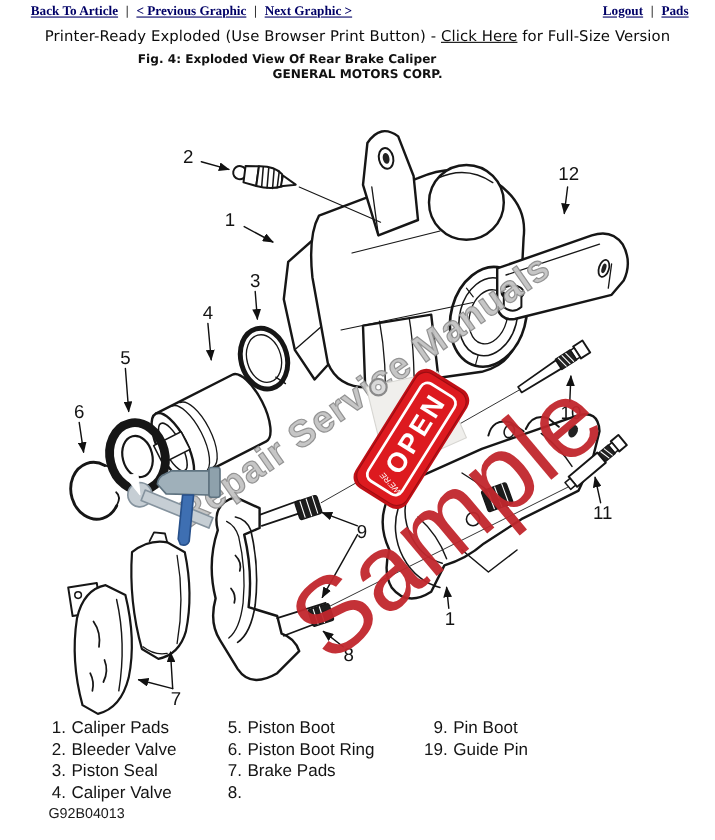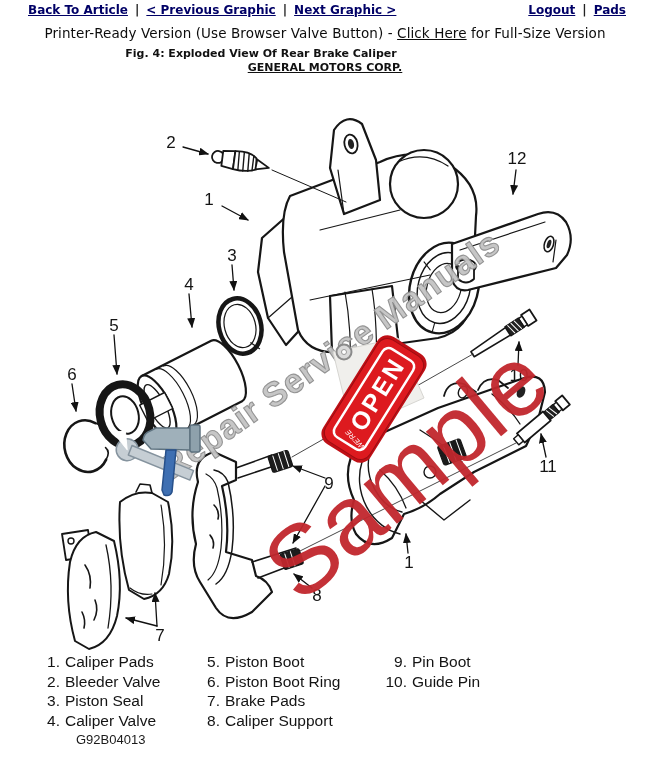--- a/index.html
+++ b/index.html
@@ -2,65 +2,65 @@
 <html><head>
 <meta charset="utf-8">
 <style>
   html,body{margin:0;padding:0;}
   body{
     width:650px;height:764px;background:#ffffff;position:relative;
     font-family:"DejaVu Sans",sans-serif;overflow:hidden;color:#111;
   }
   
   .hdr-row1{position:absolute;top:3px;left:28px;right:24px;display:flex;
-    justify-content:space-between;font-size:12px;font-weight:bold;}
+    justify-content:space-between;font-size:12px;font-weight:bold;font-family:Liberation Serif, serif;}
   .navgroup{display:flex;gap:7px;align-items:baseline;}
   .navlink{color:#000066;text-decoration:underline;cursor:pointer;white-space:nowrap;}
   .sep{color:#222;font-weight:bold;}
   .hdr-row2{position:absolute;top:25px;left:0;width:650px;text-align:center;
     font-size:13.5px;color:#0c0c0c;letter-spacing:0.1px;}
   .clickhere{text-decoration:underline;cursor:pointer;color:#0c0c0c;text-align:right;}
   .hdr-row3{position:absolute;top:47px;left:0;width:522px;text-align:center;
     font-size:11px;font-weight:bold;}
   .hdr-row4{position:absolute;top:61px;left:0;width:650px;text-align:center;
-    font-size:11px;font-weight:bold;text-decoration:underline;}
+    font-size:11px;font-weight:bold;}
   
   svg.diagram{position:absolute;top:0;left:0;}
   svg text{font-family:"Liberation Sans",sans-serif;}
   .callout{font-size:17px;fill:#141414;}
   
   .parts-col{position:absolute;top:652px;font-family:"Liberation Sans",sans-serif;
     font-size:15.5px;color:#141414;line-height:19.5px;}
   .pcol1{left:45px;} .pcol2{left:205px;} .pcol3{left:383px;}
   .pl-item{display:flex;}
   .pl-num{text-align:right;margin-right:5px;white-space:pre;}
   .pcol1 .pl-num,.pcol2 .pl-num{width:15px;}
   .pcol3 .pl-num{width:24px;}
   .fig-id{position:absolute;left:44px;top:732px;font-size:13px;
-    font-family:"Liberation Sans",sans-serif;color:#1a1a1a;margin-left:32px;}
+    font-family:"Liberation Sans",sans-serif;color:#1a1a1a;}
 </style>
 </head>
 <body>
 
 <div class="hdr-row1">
   <span class="navgroup">
     <a class="navlink">Back To Article</a>
     <span class="sep">|</span>
     <a class="navlink">&lt; Previous Graphic</a>
     <span class="sep">|</span>
     <a class="navlink">Next Graphic &gt;</a>
   </span>
   <span class="navgroup">
     <a class="navlink">Logout</a>
     <span class="sep">|</span>
     <a class="navlink">Pads</a>
   </span>
 </div>
 
-<div class="hdr-row2"><span>Printer-Ready Version (Use Browser Valve Button) - </span><a class="clickhere">Click Here</a><span> for Full-Size Version</span></div>
+<div class="hdr-row2"><span>Printer-Ready Exploded (Use Browser Print Button) - </span><a class="clickhere">Click Here</a><span> for Full-Size Version</span></div>
 
 <div class="hdr-row3">Fig. 4: Exploded View Of Rear Brake Caliper</div>
 <div class="hdr-row4">GENERAL MOTORS CORP.</div>
 
 <svg class="diagram" width="650" height="764" viewBox="0 0 650 764">
   <defs>
     <marker id="arr" viewBox="0 0 10 8" markerWidth="10" markerHeight="8" refX="9" refY="4" orient="auto" markerUnits="userSpaceOnUse">
       <path d="M0,0 L10,4 L0,8 Z" fill="#111"></path>
     </marker>
   </defs>
@@ -290,28 +290,27 @@
   <div class="pl-item">
     <span class="pl-num">6.</span>
     <span>Piston Boot Ring</span>
   </div>
   <div class="pl-item">
     <span class="pl-num">7.</span>
     <span>Brake Pads</span>
   </div>
   <div class="pl-item">
     <span class="pl-num">8.</span>
-    <span>Caliper Support</span>
   </div>
 </div>
 
 <div class="parts-col pcol3">
   <div class="pl-item">
     <span class="pl-num">9.</span>
     <span>Pin Boot</span>
   </div>
   <div class="pl-item">
-    <span class="pl-num">10.</span>
+    <span class="pl-num">19.</span>
     <span>Guide Pin</span>
   </div>
 </div>
 
 <div class="fig-id">G92B04013</div>
 
 </body></html>

